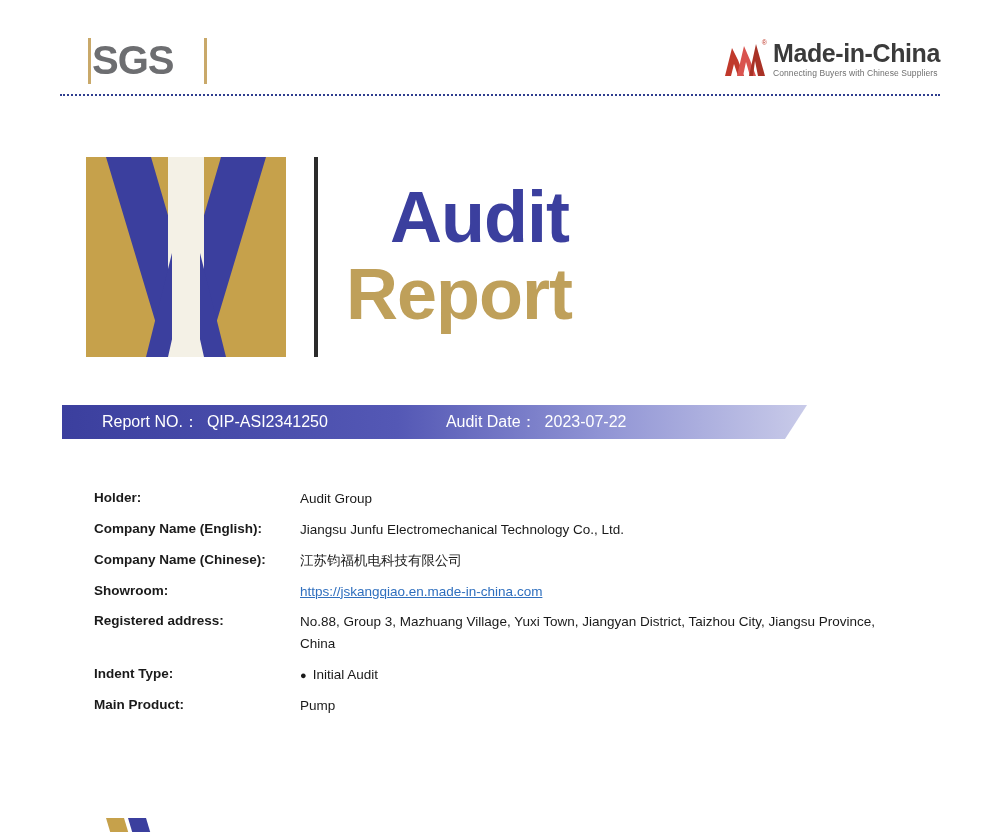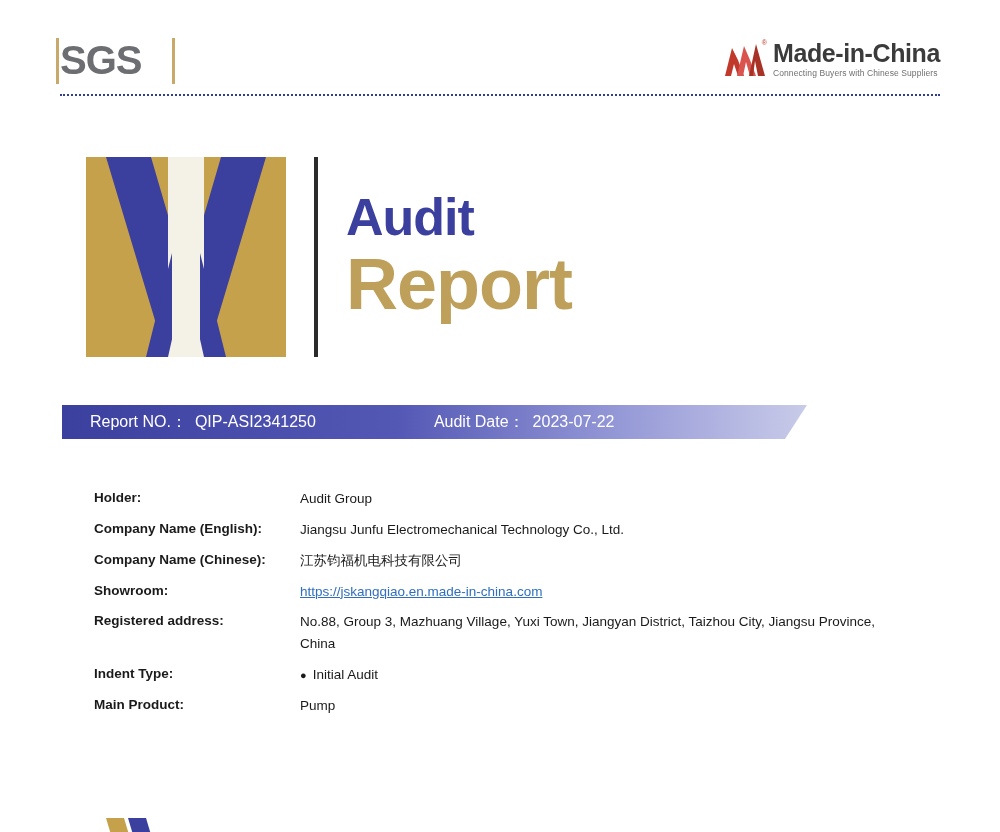--- a/index.html
+++ b/index.html
@@ -19,21 +19,21 @@
   
   .header {
     position: absolute;
     top: 26px;
     left: 60px;
     width: 880px;
     height: 72px;
   }
   .sgs-logo {
     position: absolute;
-    left: 0;
+    left: 32px;
     top: 8px;
     width: 120px;
     height: 52px;
   }
   .sgs-text {
     font-family: "Liberation Sans", sans-serif;
     font-weight: bold;
     font-size: 40px;
     letter-spacing: -1px;
     color: #6d6e71;
@@ -120,25 +120,26 @@
     margin-left: 28px;
     margin-right: 28px;
     height: 200px;
   }
   .title-words {
     display: flex;
     flex-direction: column;
     justify-content: center;
   }
   .title-audit {
-    font-size: 52px;
+    font-size: 72px;
     font-weight: bold;
     color: #3b3f9e;
     line-height: 1.0;
     letter-spacing: -1px;
+    margin-left: 44px;
   }
   .title-report {
     font-size: 72px;
     font-weight: bold;
     color: #bfa05a;
     line-height: 1.05;
     letter-spacing: -1px;
     margin-top: 4px;
   }
 
@@ -156,20 +157,21 @@
     background: linear-gradient(to right, #3b3f9e 0%, #5458b5 45%, #8f93d4 72%, #c9cbe9 100%);
     clip-path: polygon(0 0, 100% 0, calc(100% - 22px) 100%, 0 100%);
   }
   .report-bar-text {
     position: absolute;
     inset: 0;
     display: flex;
     align-items: center;
     color: #ffffff;
     font-size: 16px;
+    margin-left: 12px;
   }
   .rb-label { margin-left: 28px; }
   .rb-value { margin-left: 8px; }
   .rb-label2 { margin-left: 118px; }
   .rb-value2 { margin-left: 8px; }
 
   
   .info {
     position: absolute;
     top: 488px;

